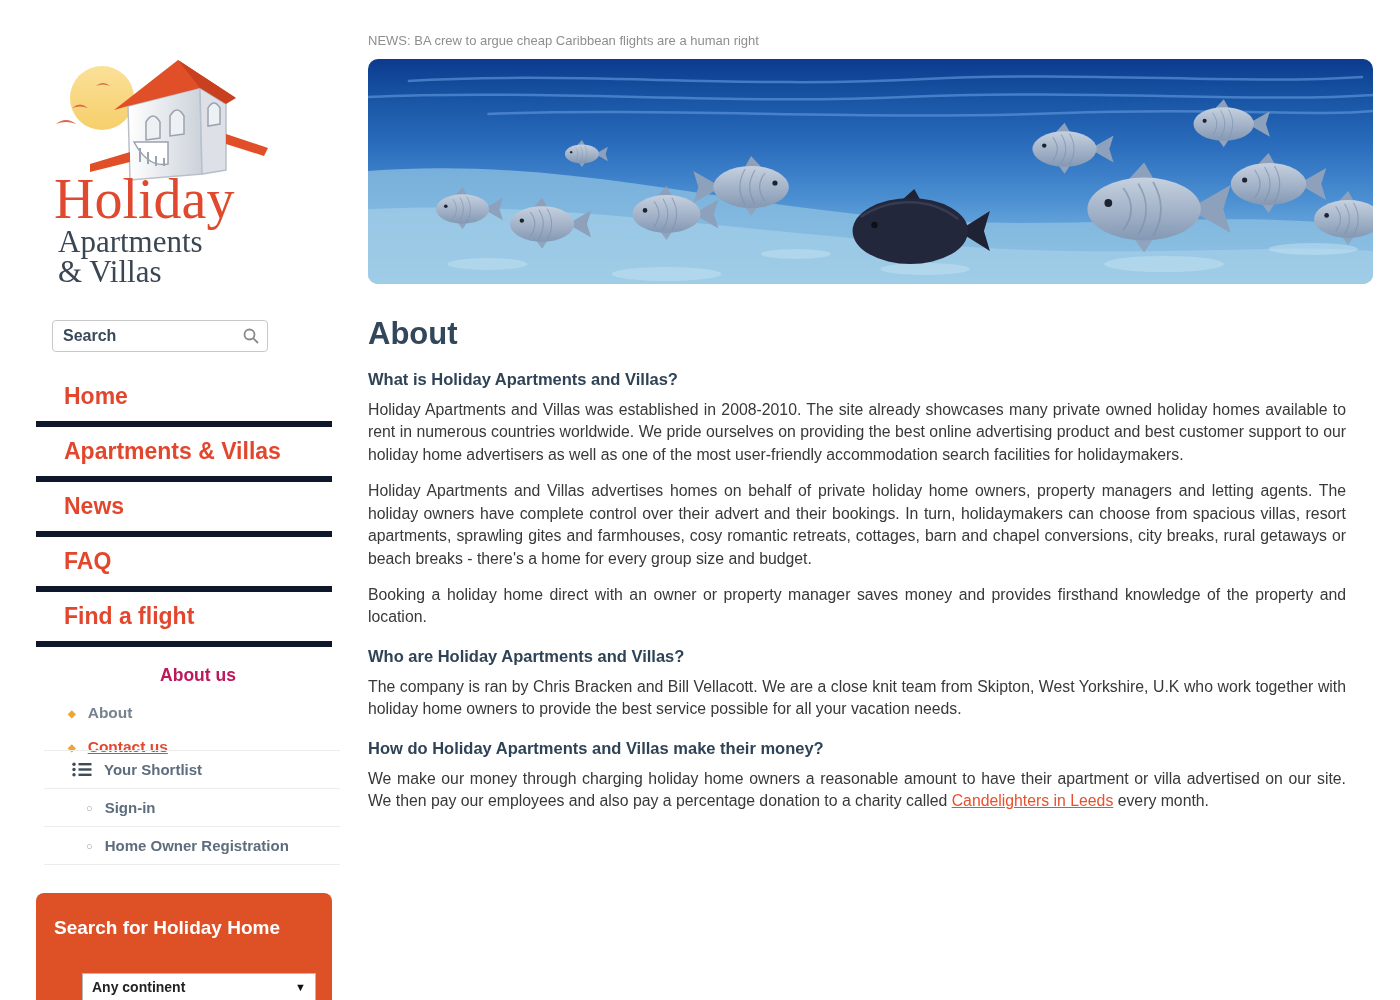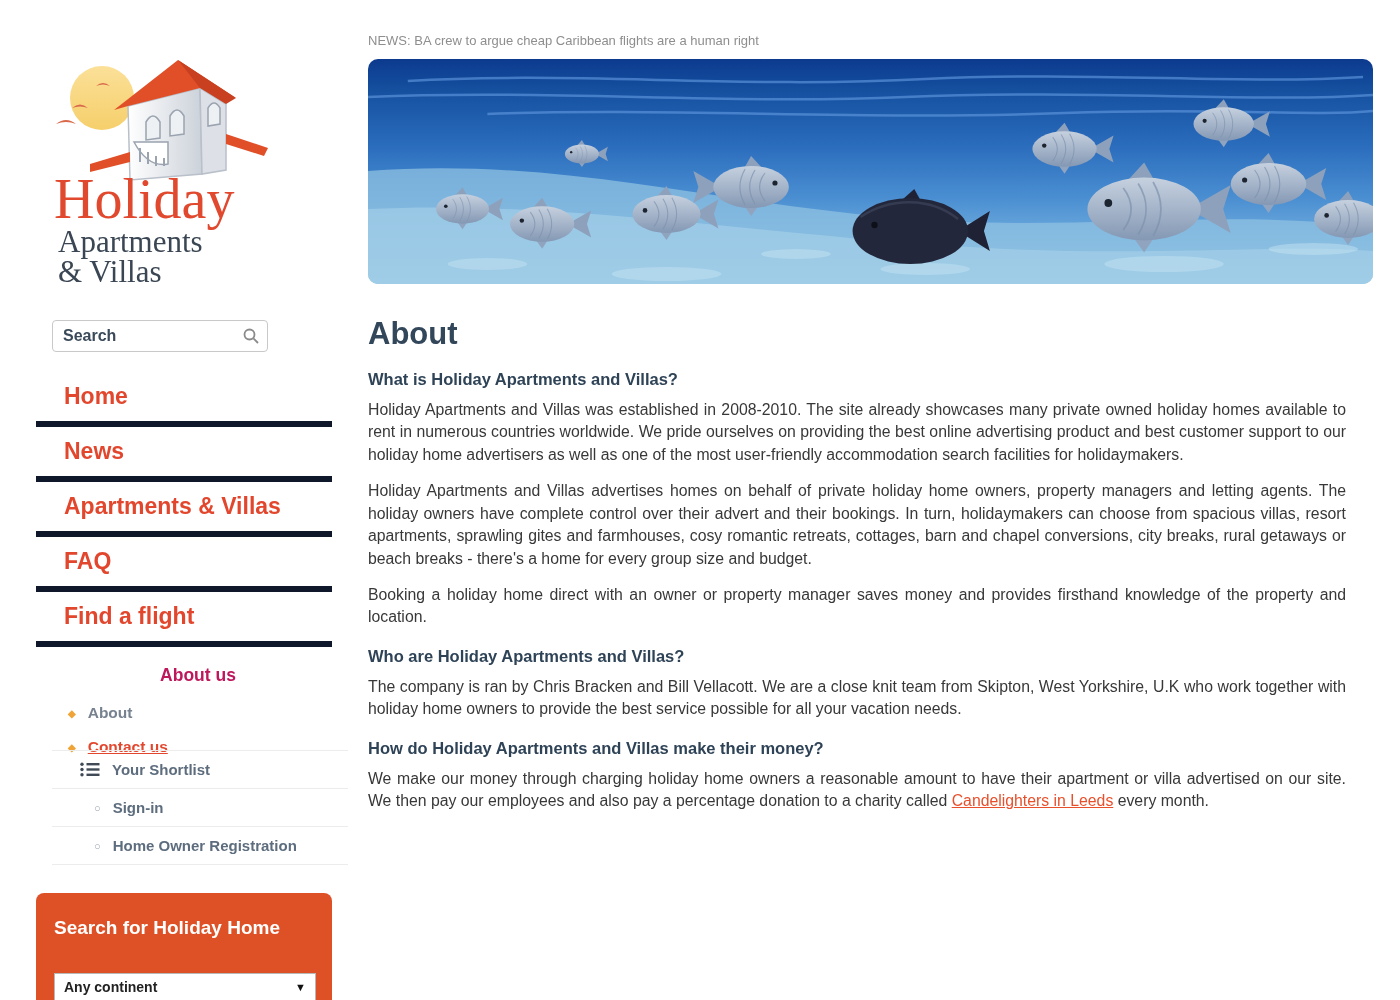--- a/index.html
+++ b/index.html
@@ -24,33 +24,33 @@
   .nav-item:first-child { border-top:none; }
 
   .about-block { padding:12px 0 0 28px; }
   .about-title { font-size:17.5px; font-weight:bold; color:#be185d; padding:6px 0 10px 0;text-align:center; }
   .sub-item { display:flex; align-items:center; padding:8px 0 8px 4px; font-size:15.5px;
               font-weight:bold; }
   .diamond { color:#f0a437; font-size:10px; margin-right:12px; }
   .sub-current { color:#76828f; text-decoration:none; }
   .sub-link { color:#e2472e; text-decoration:underline; }
 
-  .shortlist-block { position:absolute; top:750px; left:16px; width:296px; }
+  .shortlist-block { position:absolute; top:750px; left:8px; width:296px; }
   .short-row { display:flex; align-items:center; padding:10px 0 10px 28px; font-size:15px;
                color:#5d6d7e; font-weight:bold; border-bottom:1px solid #ececec; cursor:pointer; }
   .short-row:first-child { border-top:1px solid #ececec; }
   .list-icon { margin-right:12px; }
   .circle-bullet { color:#9aa5b1; font-size:11px; margin-right:12px; margin-left:14px; }
 
   .orange-box { position:absolute; top:893px; left:0; width:296px; height:170px;
                 background:#de5126; border-radius:8px; padding:24px 16px 16px 18px; }
   .orange-title { color:#ffffff; font-size:19px; font-weight:bold; }
   .continent-select { margin-top:34px; background:#ffffff; border:1px solid #b8b8b8;
                       height:28px; display:flex; align-items:center; justify-content:space-between;
-                      padding:0 9px; cursor:pointer; }
+                      padding:0 9px; cursor:pointer;margin-left:28px; }
   .continent-value { font-size:14px; font-weight:bold; color:#222; }
   .select-arrow { font-size:11px; color:#111; }
 
   
   .main { position:absolute; left:368px; top:0; width:1008px; }
   .news { margin-top:33px; font-size:13px; color:#8e8e8e; }
   .hero { margin-top:11px; width:1005px; height:225px; border-radius:10px; overflow:hidden;
           display:block; }
   h1.page-title { margin-top:32px; font-size:31px; font-weight:bold; color:#33475b; }
   h3.sub-head { margin-top:18px; margin-bottom:10px; font-size:16.5px; font-weight:bold;
@@ -106,22 +106,22 @@
   <div class="search-wrap">
     <input class="search-input" type="text" placeholder="Search" style="">
     <svg class="search-icon" viewBox="0 0 18 18">
       <circle cx="7.5" cy="7.5" r="5" fill="none" stroke="#8a8a8a" stroke-width="1.8"></circle>
       <line x1="11.4" y1="11.4" x2="16" y2="16" stroke="#8a8a8a" stroke-width="1.8"></line>
     </svg>
   </div>
 
   <nav class="nav">
     <a class="nav-item">Home</a>
+    <a class="nav-item">Apartments &amp; Villas</a>
     <a class="nav-item">News</a>
-    <a class="nav-item">Apartments &amp; Villas</a>
     <a class="nav-item">FAQ</a>
     <a class="nav-item">Find a flight</a>
 
     <div class="about-block">
       <div class="about-title">About us</div>
       <div class="sub-item">
         <span class="diamond">◆</span>
         <span class="sub-current">About</span>
       </div>
       <div class="sub-item">

